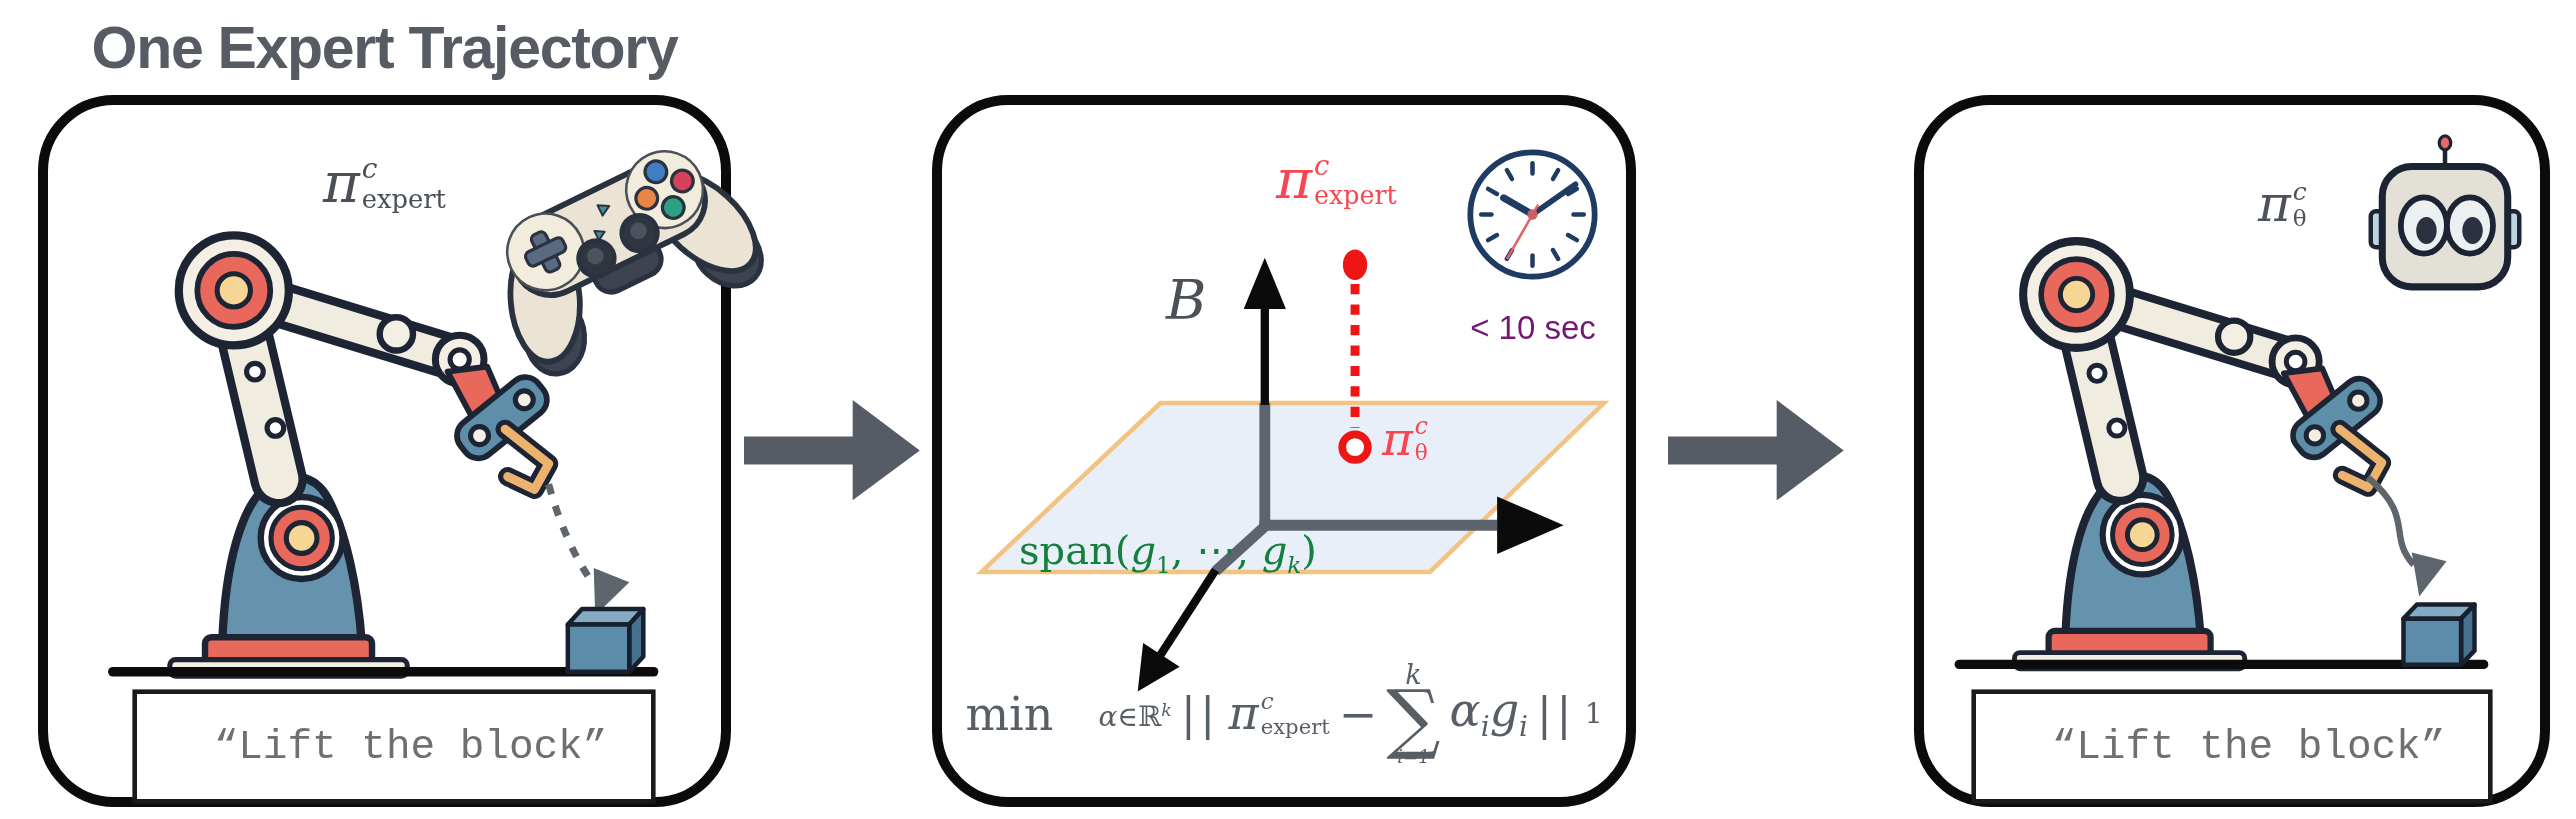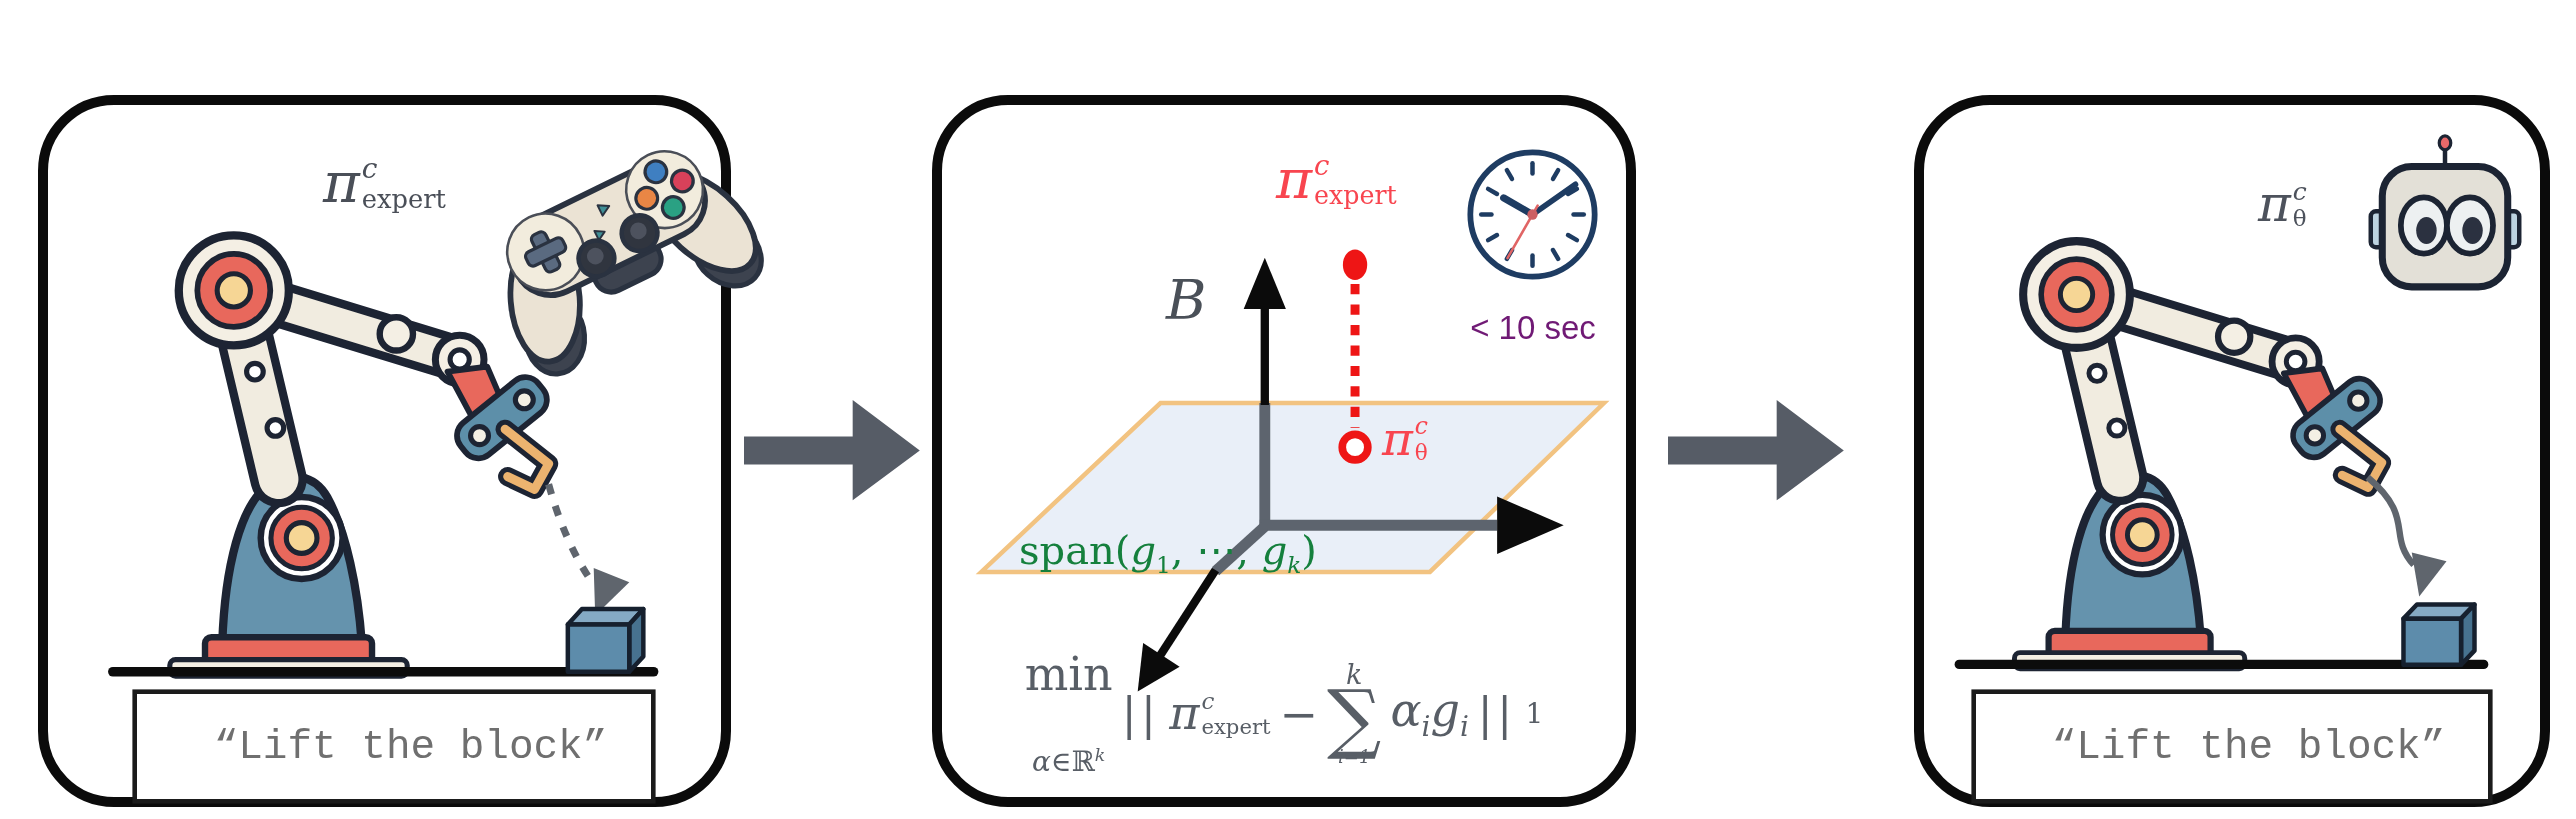--- a/index.html
+++ b/index.html
@@ -28,37 +28,38 @@
     color:#701a75;}
   .span-label{position:absolute;text-align:center;font-family:"DejaVu Serif",serif;
     font-size:40px;color:#15803d;line-height:1;}
   .span-label .g{font-style:italic;}
   .span-label sub{font-size:.58em;}
 
   .formula{position:absolute;left:932px;top:639px;width:704px;height:150px;
     display:flex;align-items:center;justify-content:center;gap:9px;
     font-family:"DejaVu Serif",serif;font-size:46px;color:#585e66;line-height:1;}
   .formula .it{font-style:italic;}
-  .min-stack{display:flex;flex-direction:column;align-items:center;gap:45px;}
+  .min-stack{display:flex;align-items:center;gap:45px;}
   .min-word{font-size:46px;line-height:1;}
   .min-sub{font-size:28px;margin-top:5.1px;white-space:nowrap;}
   .min-sub sup{font-size:.62em;}
   .norm{font-size:44px;letter-spacing:4.5px;}
   .sum-stack{display:flex;flex-direction:column;align-items:center;line-height:.85;}
   .sum-top{font-size:27px;}
   .sum-sigma{font-size:76px;line-height:.82;}
   .sum-bot{font-size:18px;}
   .term sub,.norm-sub{font-size:28px;}
   .pi-inline{display:inline-flex;align-items:flex-start;font-style:italic;}
 </style>
 </head>
 <body>
 
 <div id="canvas">
 
+  <div class="panel-title" style="left:38px;width:693px;">One Expert Trajectory</div>
 
   <div class="panel-box" style="left:38px;width:693px;"></div>
   <div class="panel-box" style="left:932px;width:704px;"></div>
   <div class="panel-box" style="left:1914px;width:636px;"></div>
 
   <svg style="left:744px;top:400px;" width="179" height="101" viewBox="0 0 280 158">
     <polygon points="0,57 170,57 170,0 275,79 170,157 170,101 0,101" fill="#565c66"></polygon>
   </svg>
   <svg style="left:1668px;top:400px;" width="179" height="101" viewBox="0 0 280 158">
     <polygon points="0,57 170,57 170,0 275,79 170,157 170,101 0,101" fill="#565c66"></polygon>

